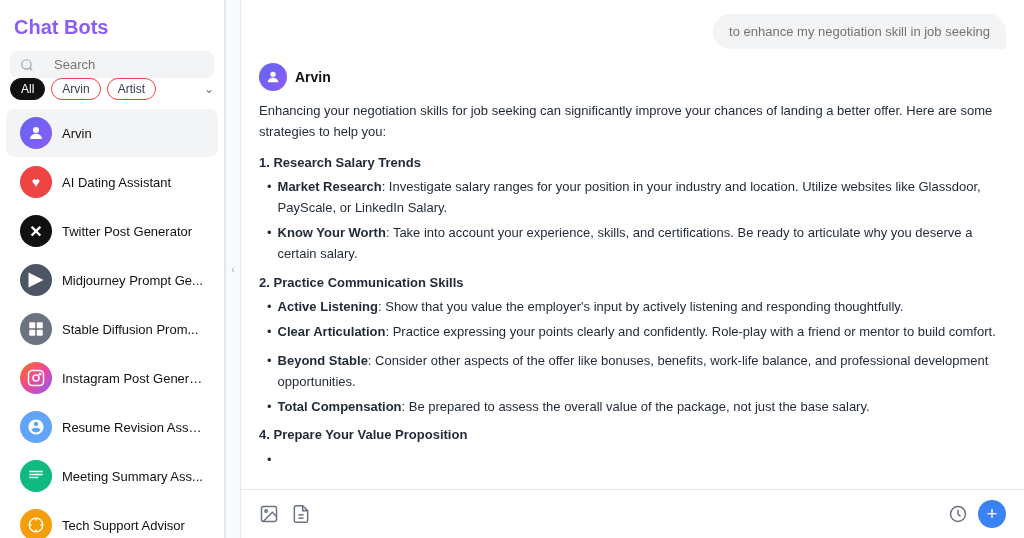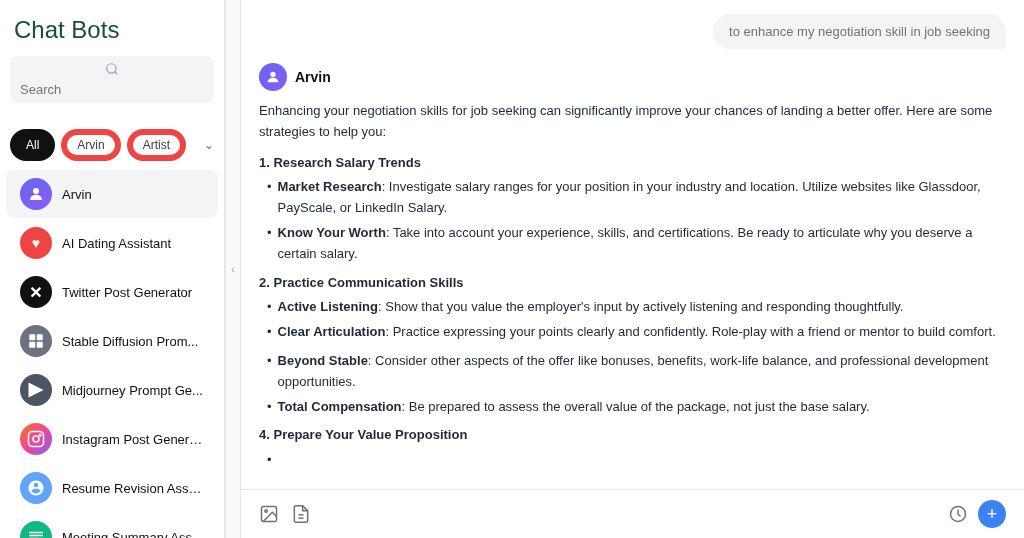--- a/index.html
+++ b/index.html
@@ -17,34 +17,33 @@
     .sidebar {
       width: 225px;
       min-width: 225px;
       background: #fff;
       border-right: 1px solid #e5e7eb;
       display: flex;
       flex-direction: column;
       padding: 12px 0 0 0;
     }
     .sidebar-title {
-      font-size: 24px;
-      font-weight: 400;
+      font-size: 20px;
+      font-weight: 700;
       padding: 4px 14px 12px 14px;
-      color: #14532d;
+      color: #8b5cf6;
     }
     .search-box {
-      margin: 0 10px 26px 10px;
+      margin: 0 10px 0 10px;
       display: flex;
       align-items: center;
       background: #f3f4f6;
       border-radius: 8px;
       padding: 6px 10px;
-      gap: 6px;
-      flex-direction: column;
+      gap: 20px;
     }
     .search-icon-svg {
       color: #9ca3af;
       flex-shrink: 0;
     }
     .search-input {
       border: none;
       background: transparent;
       outline: none;
       font-size: 13px;
@@ -55,21 +54,21 @@
       display: flex;
       align-items: center;
       padding: 0 10px 8px 10px;
       gap: 6px;
     }
     .tag {
       padding: 3px 10px;
       border-radius: 20px;
       font-size: 12px;
       cursor: pointer;
-      border: 6px solid #ef4444;
+      border: 1px solid #ef4444;
       color: #374151;
       background: #fff;
     }
     .tag.active {
       background: #111;
       color: #fff;
       border-color: #111;
     }
     .tag-chevron {
       margin-left: auto;
@@ -303,38 +302,38 @@
       <div class="bot-avatar av-dating">♥</div>
       <span class="bot-name">AI Dating Assistant</span>
     </div>
 
     <div class="bot-item">
       <div class="bot-avatar av-twitter" style="font-size:16px;">✕</div>
       <span class="bot-name">Twitter Post Generator</span>
     </div>
 
     <div class="bot-item">
+      <div class="bot-avatar av-midjourney" style="font-size:11px; background: #4b5563;">
+        <svg width="20" height="20" viewBox="0 0 24 24" fill="white">
+            <path d="M3 3l18 9-18 9V3z"></path>
+          </svg>
+      </div>
+      <span class="bot-name">Midjourney Prompt Ge...</span>
+    </div>
+
+    <div class="bot-item">
       <div class="bot-avatar" style="background: #6b7280; font-size:11px;">
         <svg width="18" height="18" viewBox="0 0 24 24" fill="white">
             <rect x="3" y="3" width="8" height="8" rx="1"></rect>
             <rect x="13" y="3" width="8" height="8" rx="1"></rect>
             <rect x="3" y="13" width="8" height="8" rx="1"></rect>
             <rect x="13" y="13" width="8" height="8" rx="1"></rect>
           </svg>
       </div>
       <span class="bot-name">Stable Diffusion Prom...</span>
-    </div>
-
-    <div class="bot-item">
-      <div class="bot-avatar av-midjourney" style="font-size:11px; background: #4b5563;">
-        <svg width="20" height="20" viewBox="0 0 24 24" fill="white">
-            <path d="M3 3l18 9-18 9V3z"></path>
-          </svg>
-      </div>
-      <span class="bot-name">Midjourney Prompt Ge...</span>
     </div>
 
     <div class="bot-item">
       <div class="bot-avatar av-instagram">
         <svg width="18" height="18" viewBox="0 0 24 24" fill="none" stroke="white" stroke-width="2">
             <rect x="2" y="2" width="20" height="20" rx="5"></rect>
             <circle cx="12" cy="12" r="4"></circle>
             <circle cx="17.5" cy="6.5" r="1" fill="white"></circle>
           </svg>
       </div>

